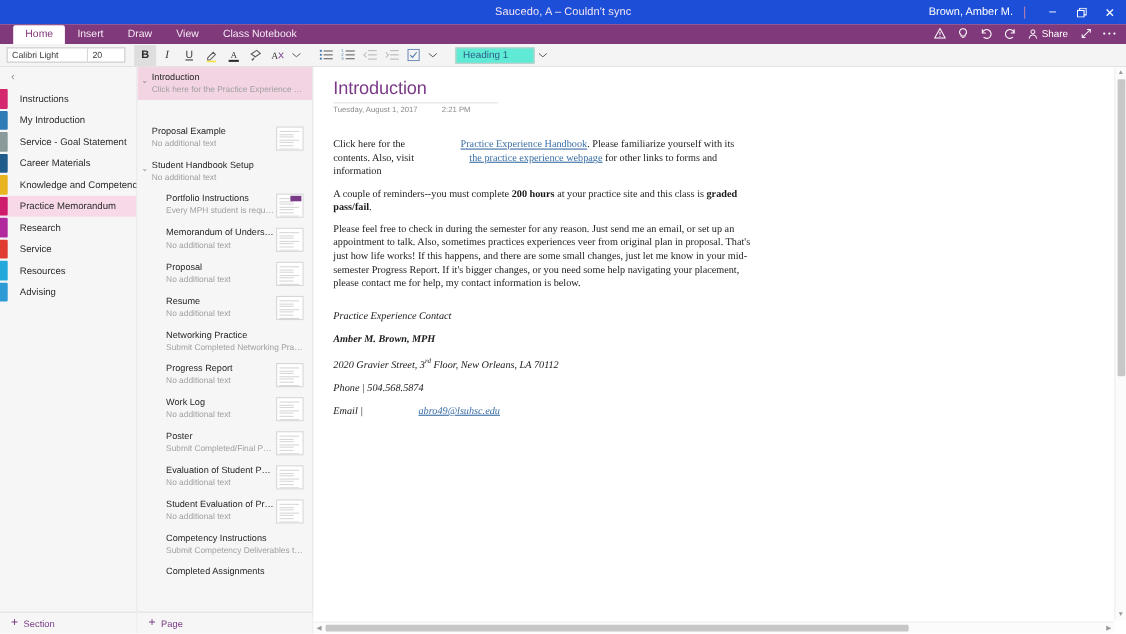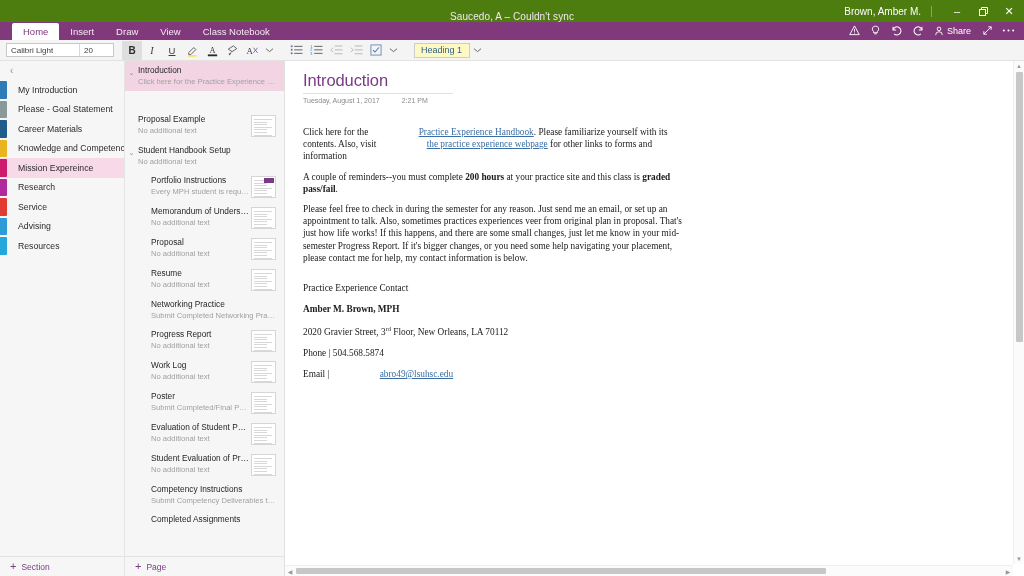--- a/index.html
+++ b/index.html
@@ -5,22 +5,22 @@
   * { box-sizing: border-box; margin: 0; padding: 0; }
   html, body {
     width: 1024px; height: 576px;
     font-family: "Liberation Sans", sans-serif;
     background: #ffffff;
     overflow: hidden;
   }
 
   
   .titlebar {
-    height: 22px; background: #4d7c0f;
-    display: flex; align-items: flex-end;
+    height: 22px; background: #1d4ed8;
+    display: flex; align-items: center;
     position: relative; color: #ffffff; padding-left: 29px;
   }
   .titlebar-title {
     position: absolute; left: 0; right: 0; text-align: center;
     font-size: 10px; color: #f3e6f2; letter-spacing: .1px;
   }
   .titlebar-right {
     margin-left: auto; display: flex; align-items: center;
     gap: 0px; padding-right: 2px; z-index: 3;
   }
@@ -84,21 +84,21 @@
   .tbtn {
     width: 20px; height: 19px; display: flex;
     align-items: center; justify-content: center;
     font-size: 11px; color: #444; position: relative;
   }
   .tbtn.bold-on { background: #dedede; }
   .tbtn svg { display: block; }
   .tsep { width: 9px; }
   .chev { width: 15px; height: 19px; display: flex; align-items: center; justify-content: center; }
   .stylebox {
-    width: 56px; height: 15px; border: 1px solid #ccc; background: #fef9c3;
+    width: 72px; height: 15px; border: 1px solid #ccc; background: #5eead4;
     display: flex; align-items: center; padding-left: 6px;
     font-size: 9px; color: #2c5f8a; margin-left: 4px;
   }
   .tdim { opacity: .42; }
 
   
   .main {
     display: flex; height: calc(576px - 22px - 18px - 21px);
     background: #ffffff;
   }
@@ -197,21 +197,21 @@
   .page-meta { display: flex; gap: 22px; font-size: 7px; color: #8a8a8a; }
   .doc {
     margin-top: 22px; width: 392px;
     font-family: "Liberation Serif", serif;
     font-size: 9.3px; color: #1a1a1a; line-height: 12.2px;
   }
   .doc p { margin-bottom: 8px; }
   .doc a { color: #3a6ea5; text-decoration: underline; padding-left: 48px; }
   .doc b { font-weight: bold; }
   .contact { margin-top: 18px; }
-  .contact p { margin-bottom: 8.5px; }
+  .contact p { margin-bottom: 8.5px; font-style: italic; }
   .contact .name { font-weight: bold; }
   sup { font-size: 6.4px; vertical-align: super; }
 
   
   .vscroll {
     position: absolute; right: 0; top: 0; bottom: 12px;
     width: 11px; background: #fbfbfb; border-left: 1px solid #f0f0f0;
   }
   .vscroll .thumbbar {
     position: absolute; left: 2px; right: 1px; top: 2px;
@@ -418,54 +418,58 @@
 </div>
 
 <div class="main">
 
   <div class="sections">
     <div class="sec-head">
       <span class="collapse-arrow">‹</span>
     </div>
     <div class="sec-list" id="section-list">
         <div class="sec-item">
+          <span class="bar" style="background: rgb(214, 40, 110);"></span>
+          <span>Instructions</span>
+        </div>
+        <div class="sec-item">
           <span class="bar" style="background: rgb(46, 123, 181);"></span>
           <span>My Introduction</span>
         </div>
         <div class="sec-item">
           <span class="bar" style="background: rgb(138, 154, 154);"></span>
-          <span>Please - Goal Statement</span>
+          <span>Service - Goal Statement</span>
         </div>
         <div class="sec-item">
           <span class="bar" style="background: rgb(31, 92, 140);"></span>
           <span>Career Materials</span>
         </div>
         <div class="sec-item">
           <span class="bar" style="background: rgb(232, 180, 31);"></span>
           <span>Knowledge and Competencies</span>
         </div>
         <div class="sec-item active">
           <span class="bar" style="background: rgb(206, 27, 107);"></span>
-          <span>Mission Expereince</span>
+          <span>Practice Memorandum</span>
         </div>
         <div class="sec-item">
           <span class="bar" style="background: rgb(176, 42, 158);"></span>
           <span>Research</span>
         </div>
         <div class="sec-item">
           <span class="bar" style="background: rgb(224, 60, 49);"></span>
           <span>Service</span>
         </div>
         <div class="sec-item">
+          <span class="bar" style="background: rgb(35, 168, 219);"></span>
+          <span>Resources</span>
+        </div>
+        <div class="sec-item">
           <span class="bar" style="background: rgb(44, 155, 214);"></span>
           <span>Advising</span>
-        </div>
-        <div class="sec-item">
-          <span class="bar" style="background: rgb(35, 168, 219);"></span>
-          <span>Resources</span>
         </div>
       </div>
     <div class="sec-bottom">
       <span class="plus">+</span>
       <span class="addlabel">Section</span>
     </div>
   </div>
 
   <div class="pages">
     <div class="page-list" id="page-list">

